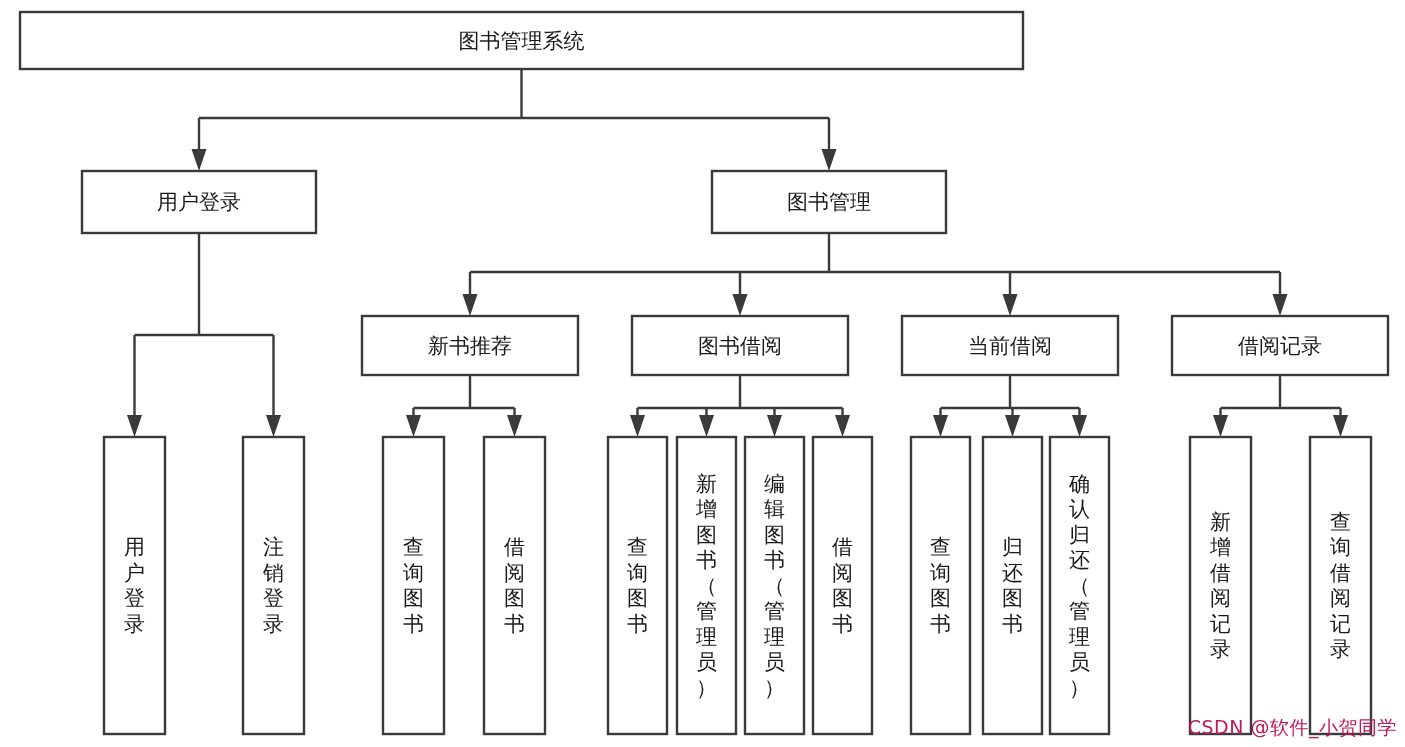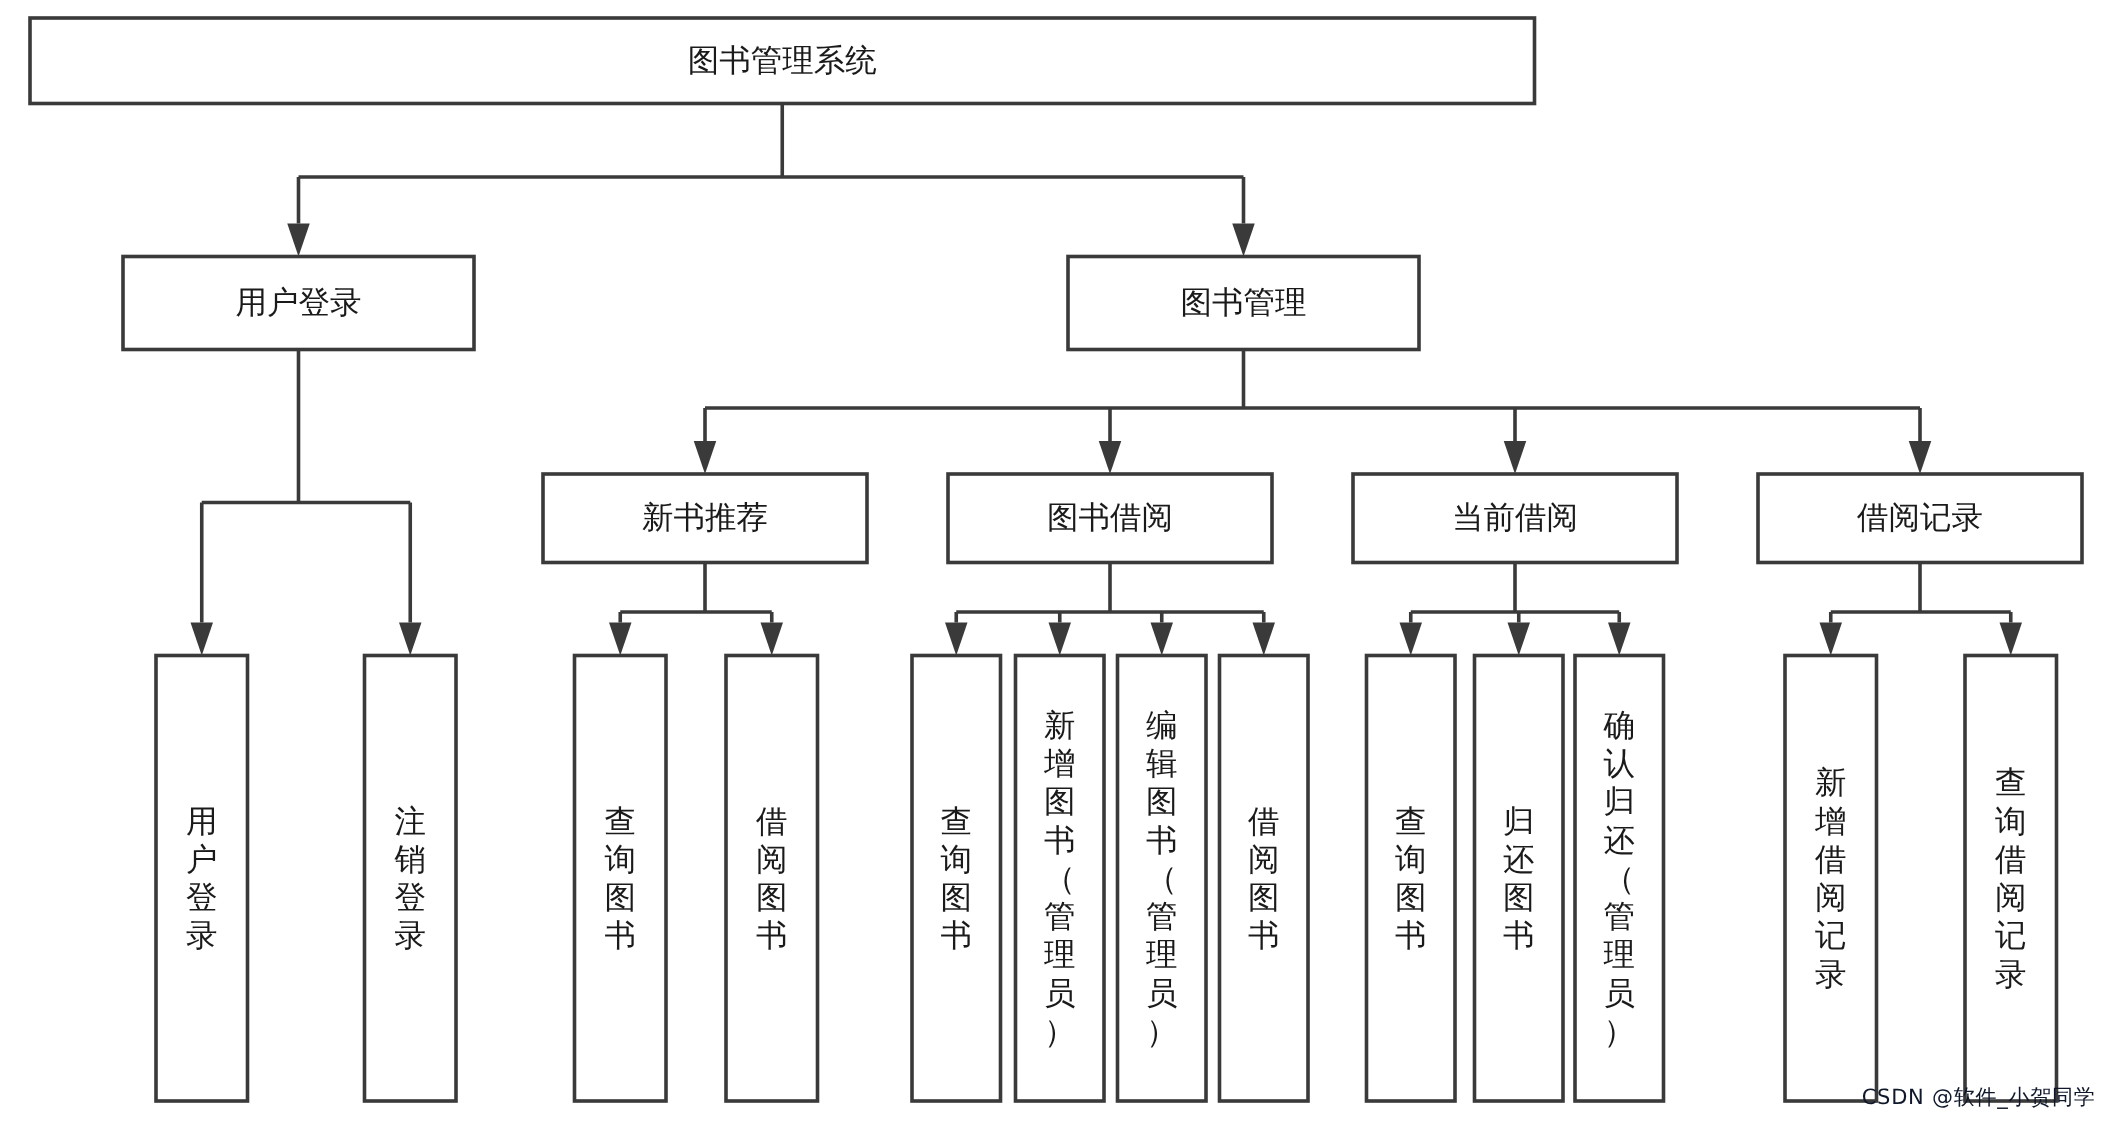--- a/index.html
+++ b/index.html
@@ -53,22 +53,22 @@
   }
   .arrow-head {
     fill: #3a3a3a;
     stroke: none;
   }
   .watermark {
     position: absolute;
     right: 8px;
     bottom: 6px;
     font-family: "DejaVu Sans", "Liberation Sans", sans-serif;
-    font-size: 14px;
-    color: #0f172a;
+    font-size: 19px;
+    color: #be185d;
     white-space: nowrap;
     letter-spacing: 0.5px;
     user-select: none;
   }
 </style>
 </head>
 <body>
 
 <div id="diagram-root">
   <svg class="flow" viewBox="0 0 1405 747" xmlns="http://www.w3.org/2000/svg">

